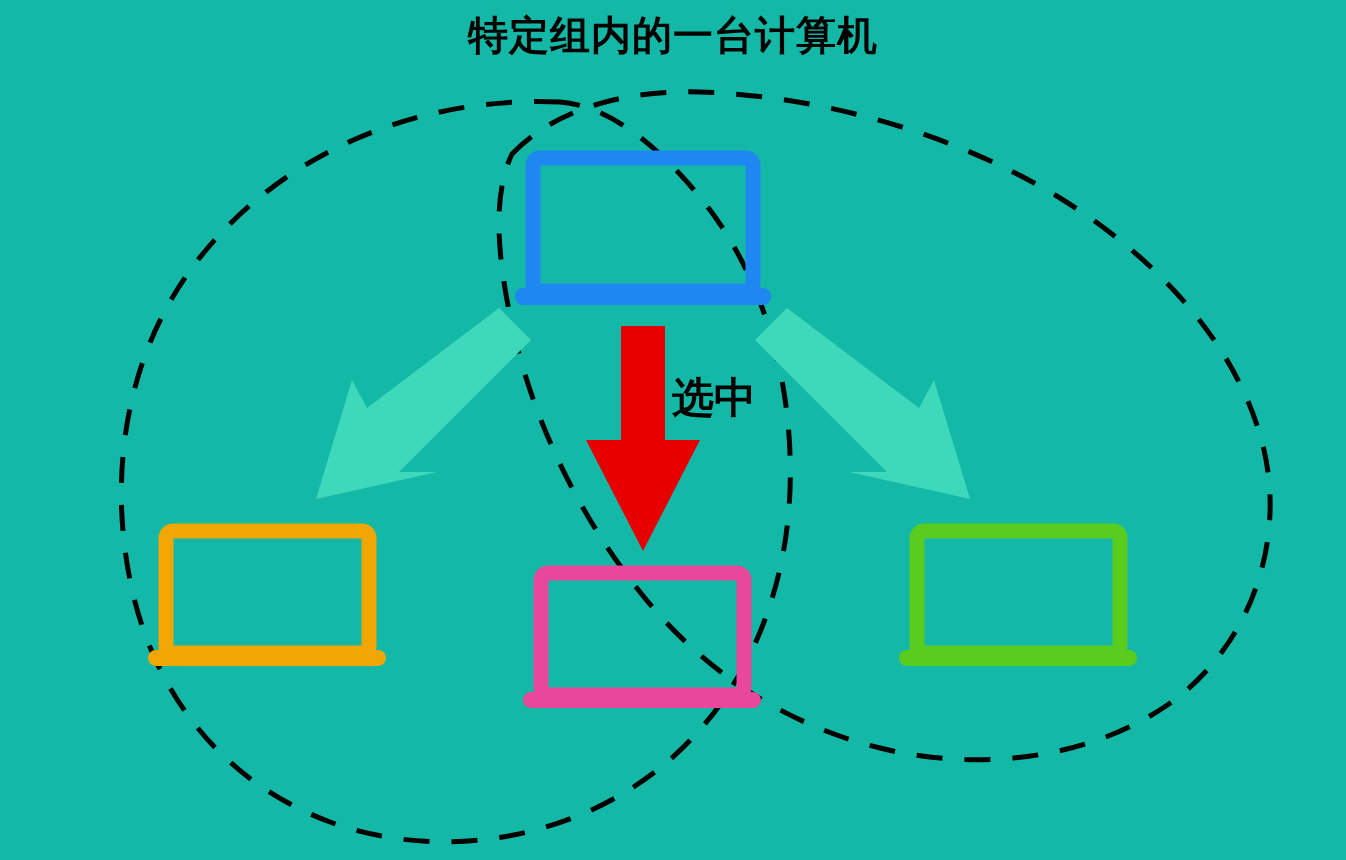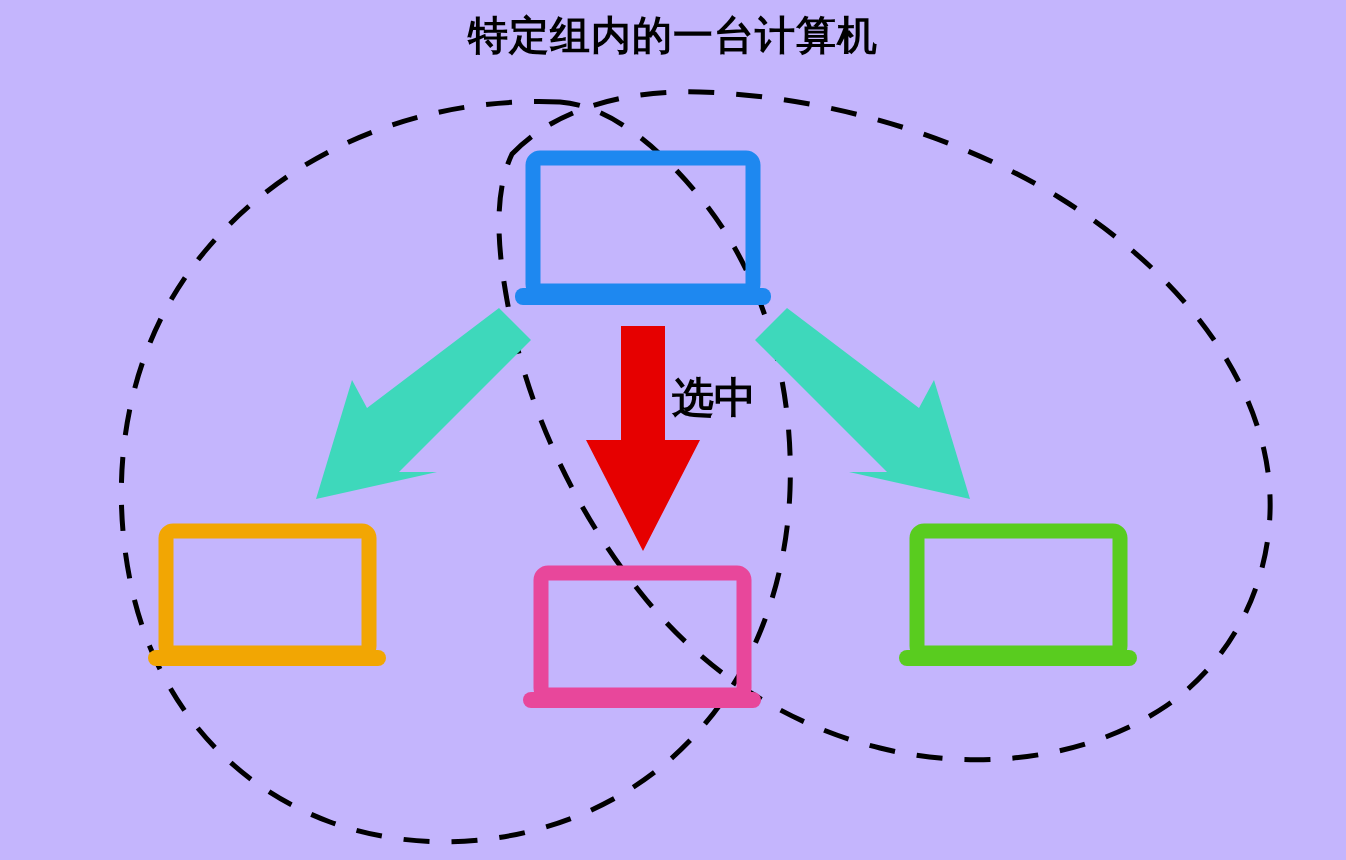--- a/index.html
+++ b/index.html
@@ -12,21 +12,21 @@
     width: 1346px;
     height: 860px;
     font-family: "DejaVu Sans", "Liberation Sans", sans-serif;
     overflow: hidden;
     position: relative;
   }
   #stage {
     position: relative;
     width: 1346px;
     height: 860px;
-    background: #c4b5fd;
+    background: #14b8a6;
   }
   #diagram-title {
     position: absolute;
     left: 0;
     top: 10px;
     width: 1346px;
     text-align: center;
     font-size: 40px;
     font-weight: bold;
     color: #000000;

